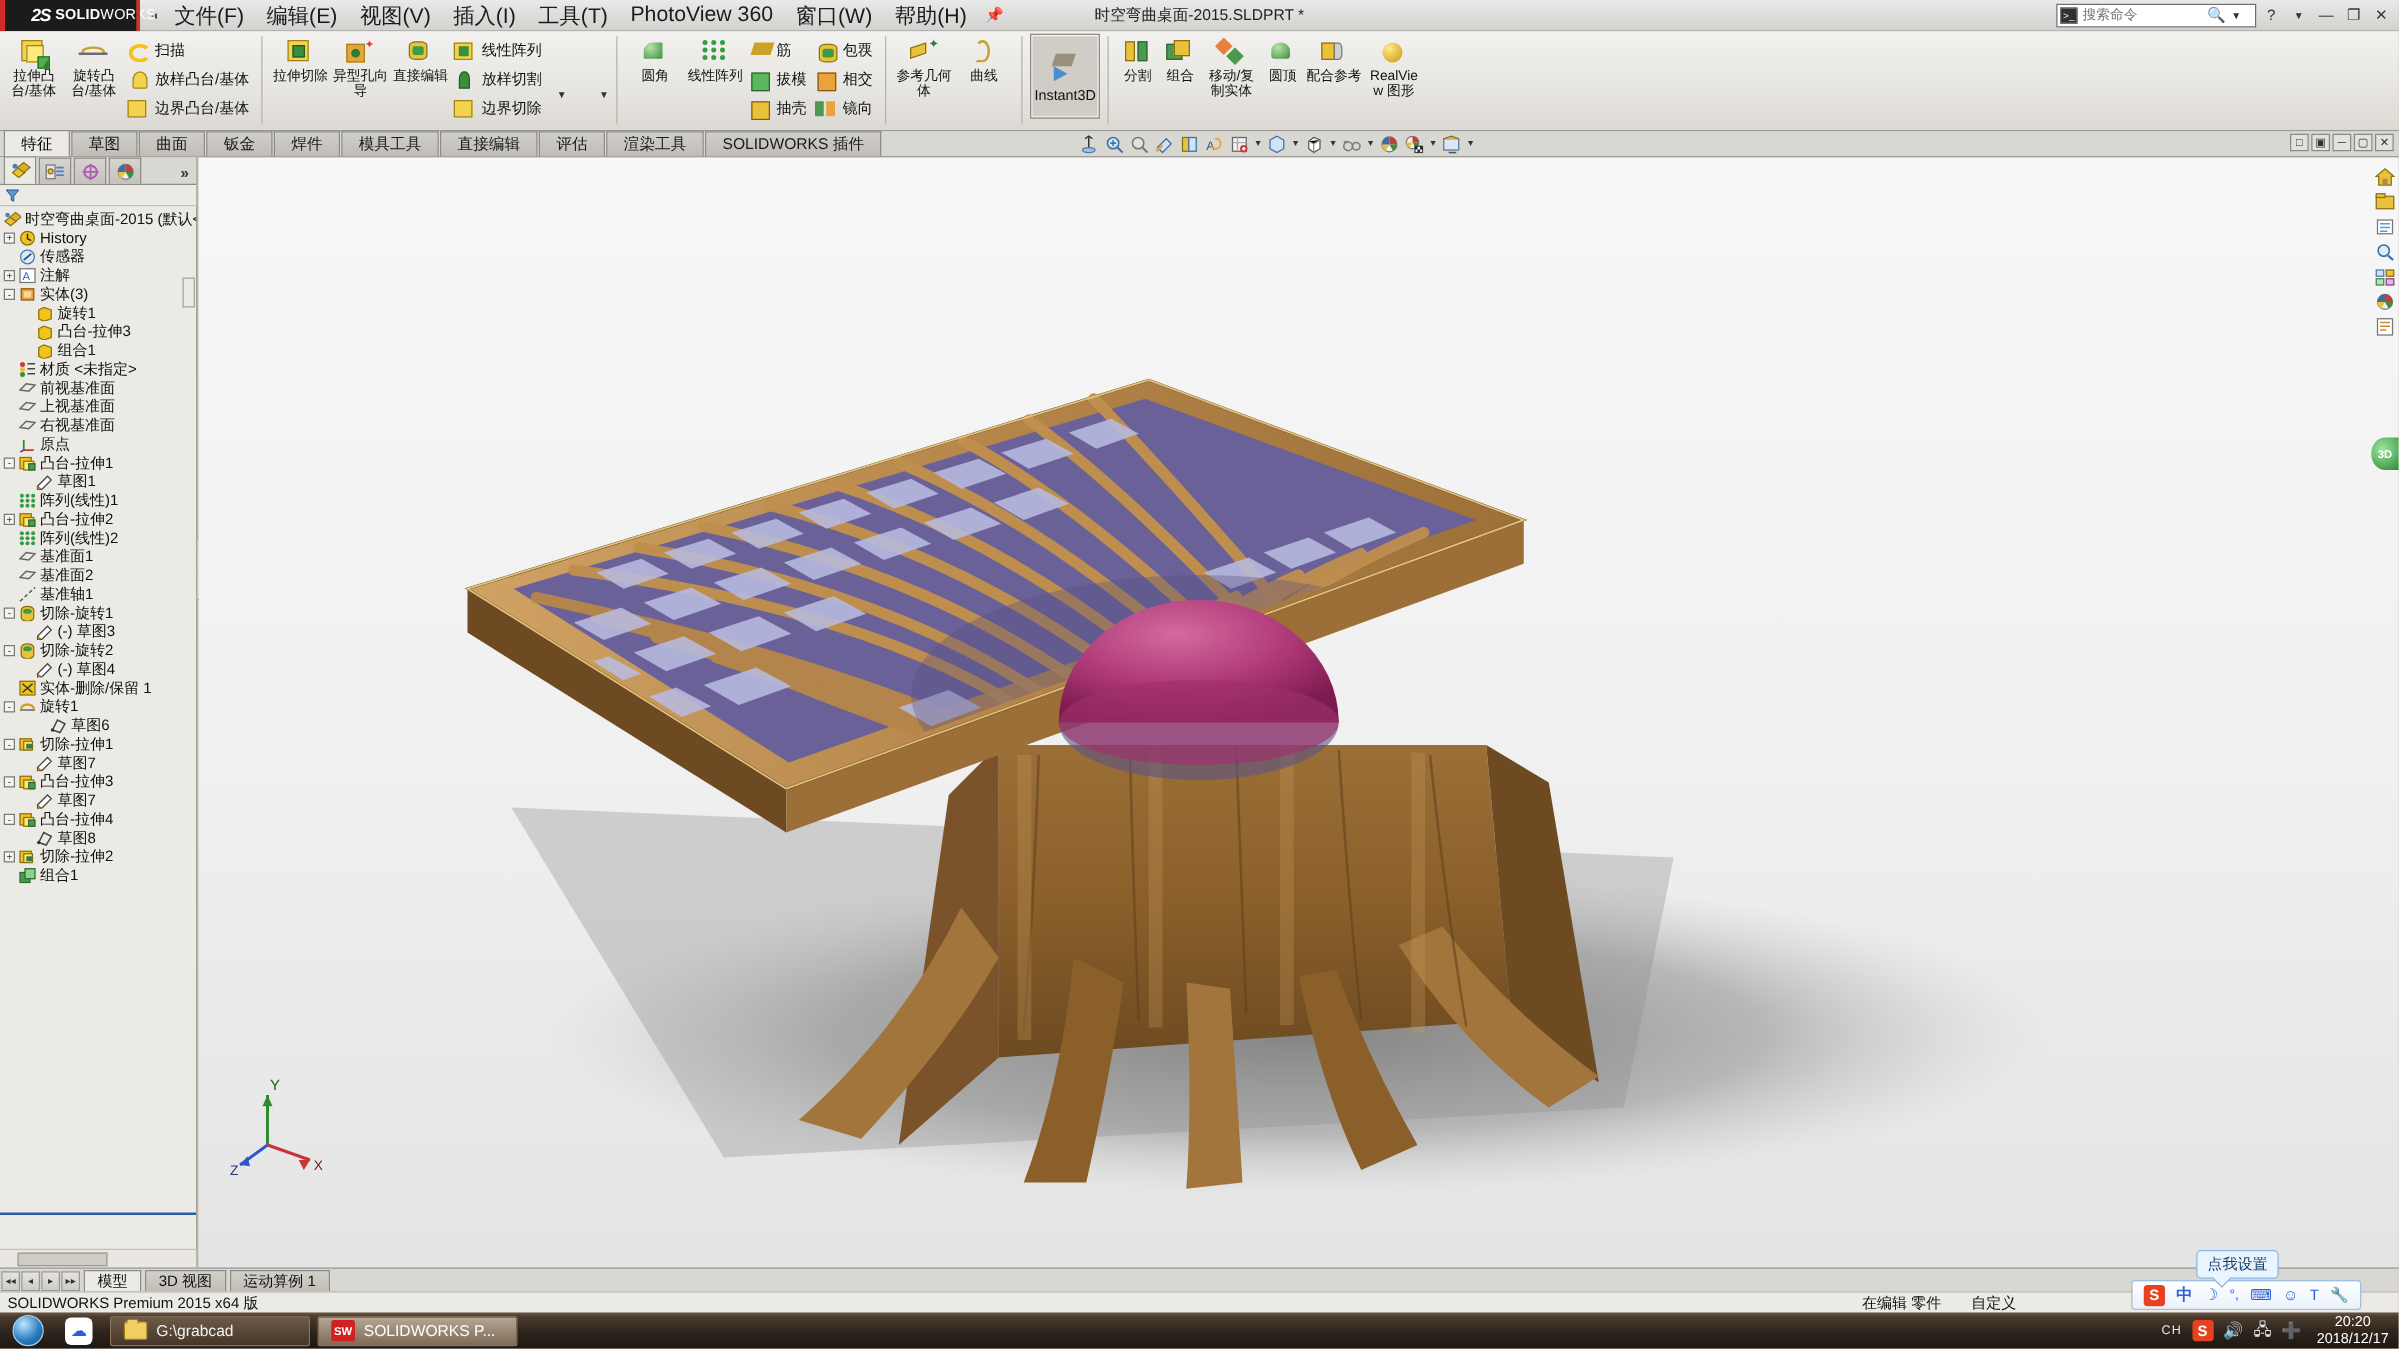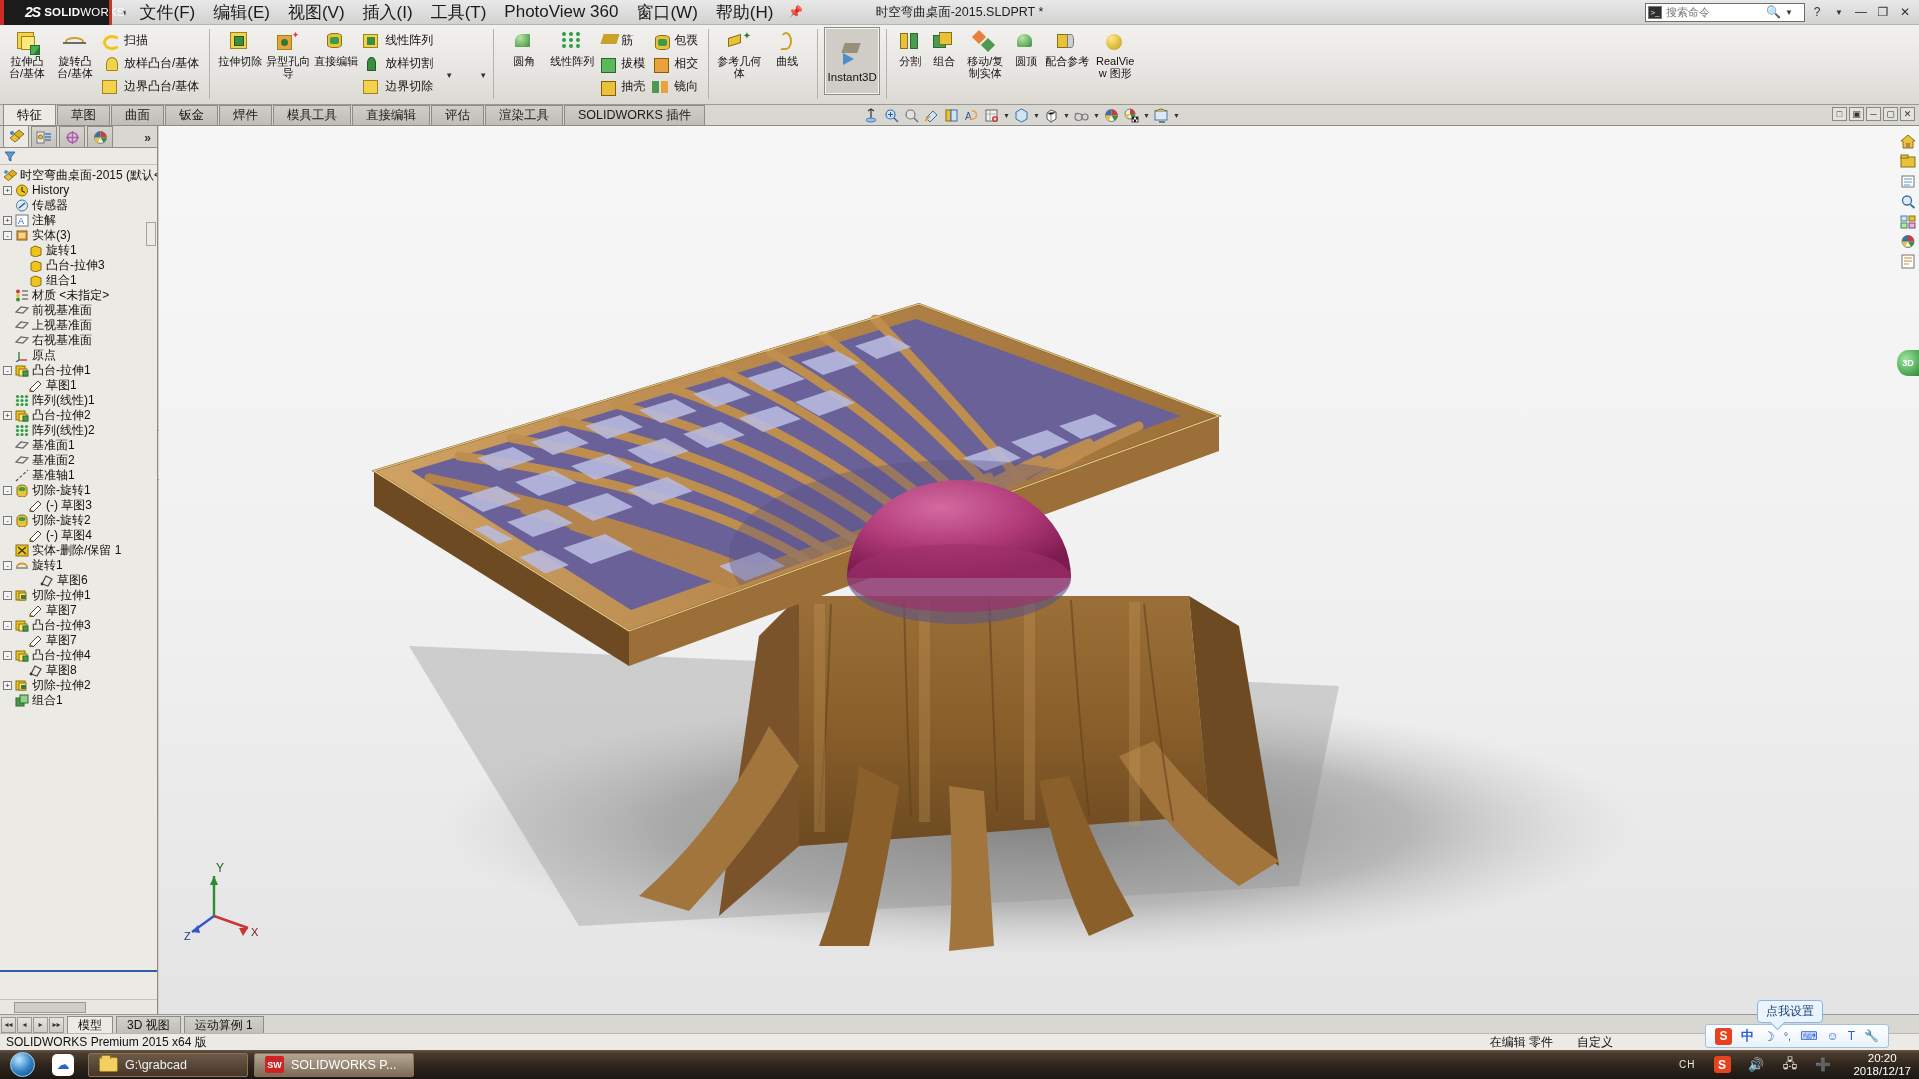--- a/index.html
+++ b/index.html
@@ -194,21 +194,21 @@
   .baidu{ width:22px;height:22px;background:#fff;border-radius:5px;display:flex;align-items:center;
      justify-content:center;color:#2a5fd6;font-size:13px;font-weight:bold;}
   .tbitem{ height:24px; min-width:160px; margin-left:6px; display:flex;align-items:center;gap:7px;
      padding:0 10px; color:#f2f2f2; font-size:12.5px;
      background:linear-gradient(180deg,#6d5a48,#463628); border:1px solid #8a7259; border-radius:2px;}
   .tbitem.active{ background:linear-gradient(180deg,#b5a694,#7d6b57); color:#fff;}
   .folder{ width:19px;height:15px;background:#f2cf63;border:1px solid #9d7f18;border-radius:2px;position:relative;}
   .folder::before{content:"";position:absolute;left:1px;top:-3px;width:8px;height:3px;background:#f2cf63;border:1px solid #9d7f18;border-bottom:none;border-radius:2px 2px 0 0;}
   .swicon{ width:19px;height:17px;background:#cf2222;border-radius:2px;color:#fff;font-size:9px;
      font-weight:bold;display:flex;align-items:center;justify-content:center;}
-  .tray{ position:absolute; right:0; bottom:0; height:29px; display:flex; align-items:center; gap:18px; padding-right:8px;}
+  .tray{ position:absolute; right:0; bottom:0; height:29px; display:flex; align-items:center; gap:8px; padding-right:8px;}
   .tray-ico{ color:#e8e8e8; font-size:13px; }
   .clock{ color:#fff; font-size:11.5px; text-align:center; line-height:13px; padding-left:4px;}
   .sogou-s{ width:17px;height:17px;background:#e8411f;color:#fff;border-radius:3px;font-size:12px;
      font-weight:bold;display:flex;align-items:center;justify-content:center;}
 
   
   .imebar{
     position:absolute; right:30px; bottom:31px; height:24px;
     background:linear-gradient(180deg,#ffffff,#eaf2fb);
     border:1px solid #9fc0e3; border-radius:3px;

